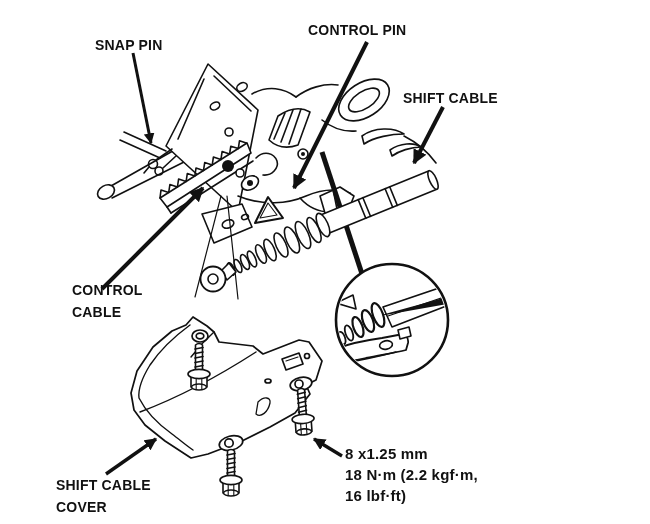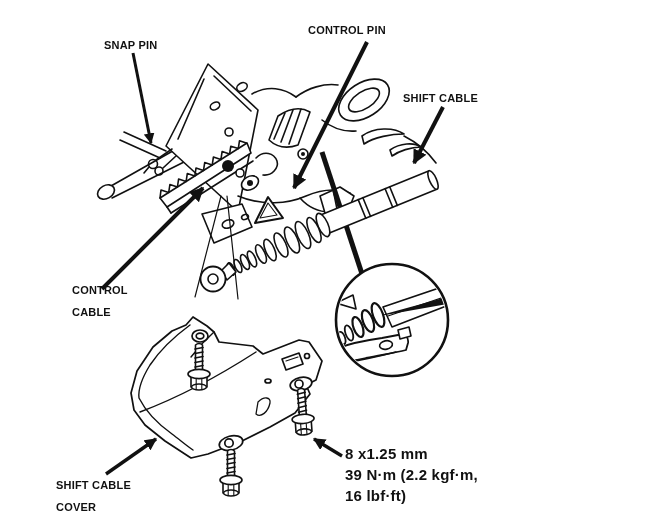--- a/index.html
+++ b/index.html
@@ -2,25 +2,25 @@
 <html><head>
 <meta charset="utf-8">
 <style>
   html,body{margin:0;padding:0;background:#fff;}
   #stage{
     position:relative;width:650px;height:524px;background:#fff;overflow:hidden;
     font-family:"Liberation Sans",sans-serif;
   }
   #stage svg{position:absolute;left:0;top:0;}
   .lbl{
-    position:absolute;color:#111;font-weight:700;font-size:11px;
+    position:absolute;color:#111;font-weight:700;font-size:14px;
     letter-spacing:.2px;white-space:pre-line;line-height:22px;
     font-family:"Liberation Sans",sans-serif;
   }
-  .lbl-snap{left:104px;top:34px;}
+  .lbl-snap{left:95px;top:34px;}
   .lbl-ctrlpin{left:308px;top:19px;}
   .lbl-cable{left:403px;top:87px;}
   .lbl-ctrllever{left:72px;top:279px;}
   .lbl-cover{left:56px;top:474px;}
   .lbl-bolt{left:345px;top:443px;font-size:15px;line-height:21px;}
 </style>
 </head>
 <body>
 
 <div id="stage">
@@ -192,16 +192,16 @@
   </svg>
 
   <div class="lbl lbl-snap">SNAP PIN</div>
   <div class="lbl lbl-ctrlpin">CONTROL PIN</div>
   <div class="lbl lbl-cable">SHIFT CABLE</div>
   <div class="lbl lbl-ctrllever">CONTROL
 CABLE</div>
   <div class="lbl lbl-cover">SHIFT CABLE
 COVER</div>
   <div class="lbl lbl-bolt">8 x1.25 mm
-39 N·m (2.2 kgf·m,
+18 N·m (2.2 kgf·m,
 16 lbf·ft)</div>
 
 </div>
 
 </body></html>

